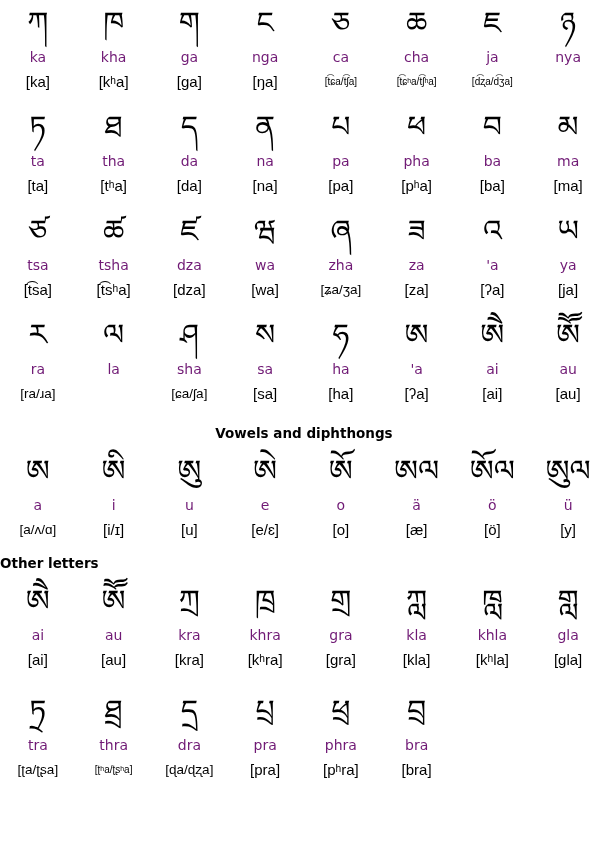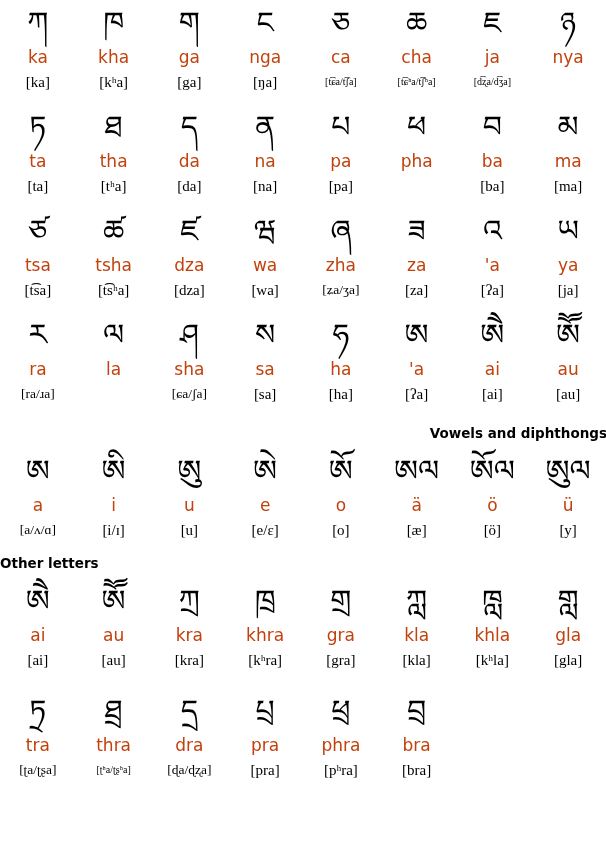--- a/index.html
+++ b/index.html
@@ -38,50 +38,50 @@
     font-size: 30px;
     line-height: 46px;
     height: 46px;
     color: #000000;
     white-space: nowrap;
     display: block;
   }
 
   .translit {
     font-family: "DejaVu Sans", "Liberation Sans", sans-serif;
-    font-size: 17px;
+    font-size: 14px;
     line-height: 22px;
     height: 22px;
-    color: #c2410c;
+    color: #701a75;
     display: block;
   }
 
   .ipa {
-    font-family: Liberation Serif, serif;
+    font-family: Liberation Sans, sans-serif;
     font-size: 15px;
     line-height: 28px;
     height: 28px;
     color: #000000;
     white-space: nowrap;
     display: block;
   }
 
   .ipa.tight { font-size: 13.5px; }
   .ipa.tighter { font-size: 10px; }
 
   
   .section-head {
     font-family: "DejaVu Sans", "Liberation Sans", sans-serif;
     font-weight: bold;
     font-size: 13.5px;
     color: #000000;
     width: 606px;
   }
   .section-head.left {
-    text-align: right;
+    text-align: center;
     padding-left: 1px;
     height: 22px;
     line-height: 22px;
   }
   .section-head.center {
     text-align: left;
     height: 22px;
     line-height: 22px;
   }
 
@@ -162,20 +162,21 @@
         <span class="ipa">[na]</span>
       </div>
       <div class="cell">
         <span class="glyph">པ</span>
         <span class="translit">pa</span>
         <span class="ipa">[pa]</span>
       </div>
       <div class="cell">
         <span class="glyph">ཕ</span>
         <span class="translit">pha</span>
+        <span class="ipa">[pʰa]</span>
       </div>
       <div class="cell">
         <span class="glyph">བ</span>
         <span class="translit">ba</span>
         <span class="ipa">[ba]</span>
       </div>
       <div class="cell">
         <span class="glyph">མ</span>
         <span class="translit">ma</span>
         <span class="ipa">[ma]</span>

